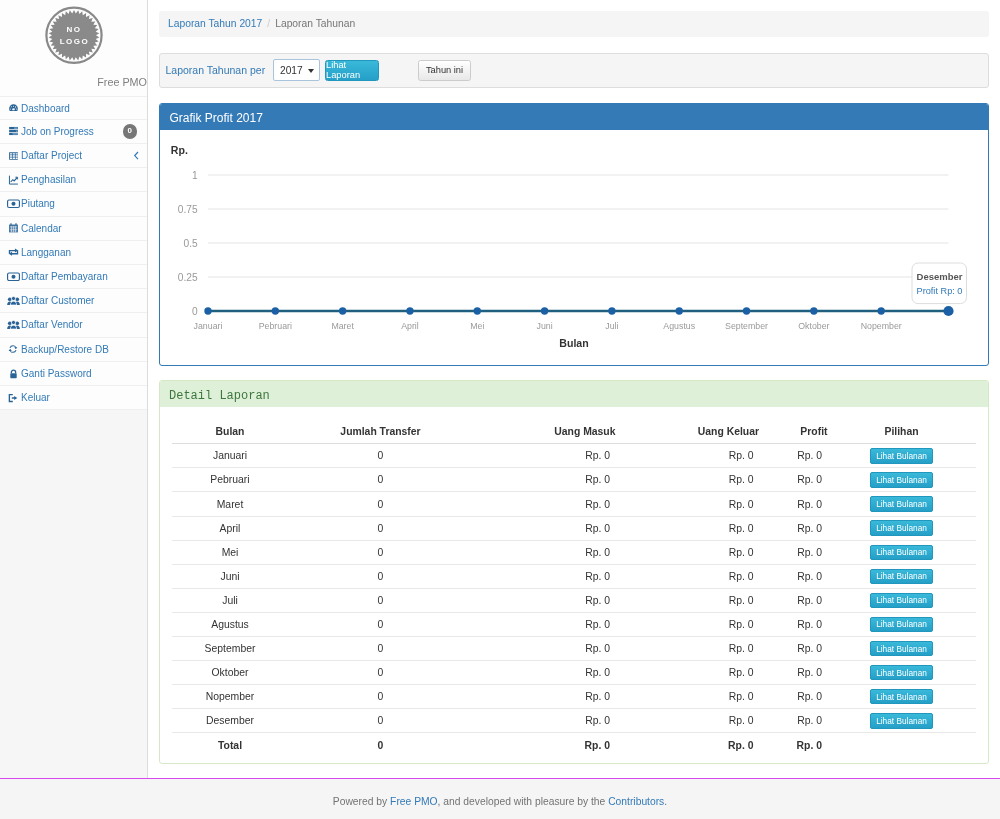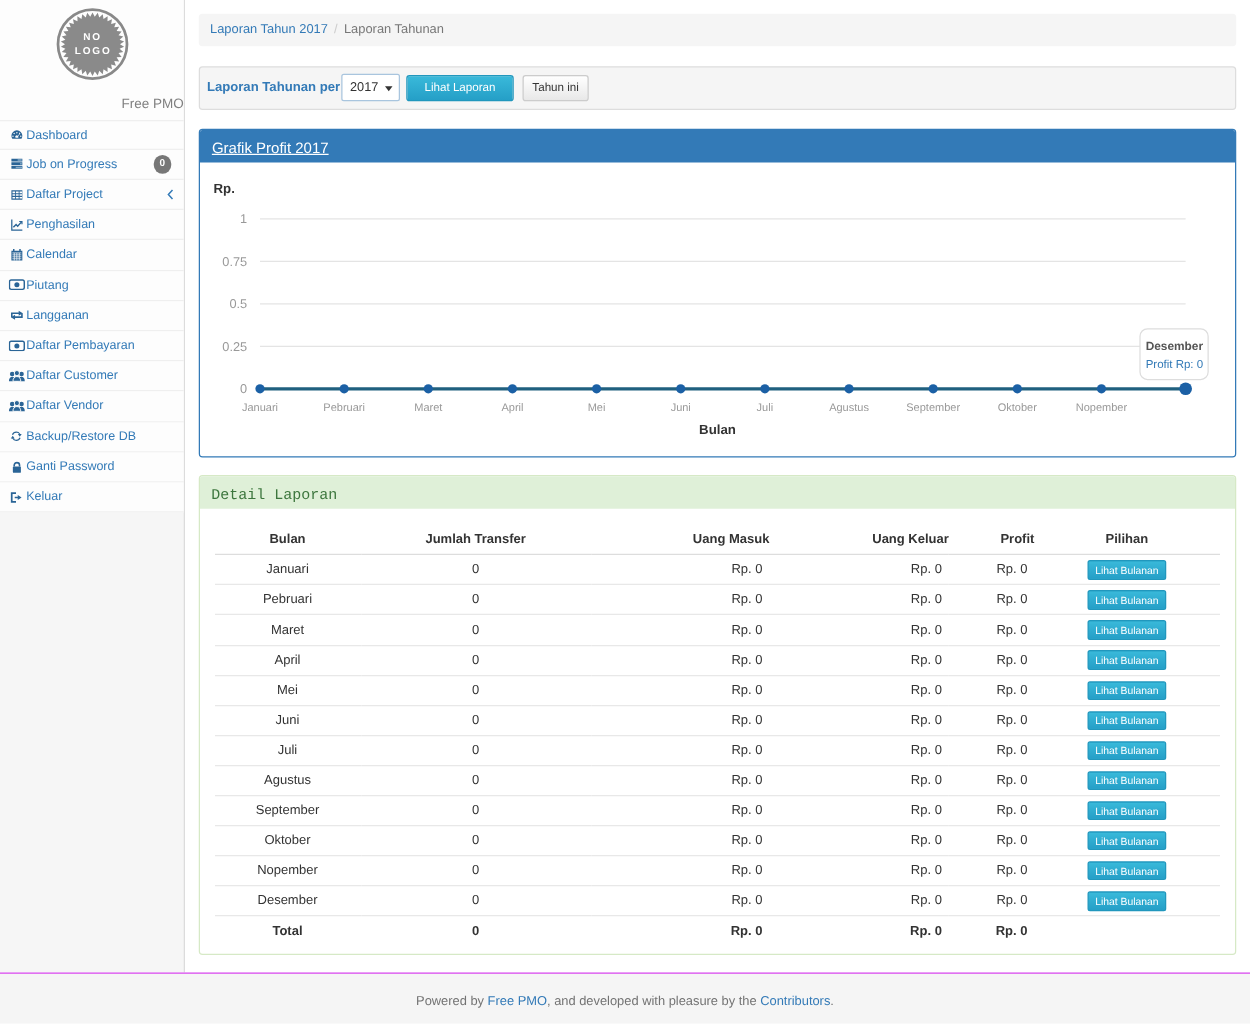--- a/index.html
+++ b/index.html
@@ -18,32 +18,32 @@
 .badge0 { position:absolute; right:10px; top:4.5px; width:14.5px; height:14.5px; background:#777; border-radius:8px; color:#fff; font-size:8px; font-weight:bold; text-align:center; line-height:14.5px; }
 .chev { position:absolute; right:8px; top:0; height:23.2px; }
 
 
 .content { position:absolute; left:158.5px; top:0; width:830px; }
 .breadcrumb { margin-top:10.5px; height:26.5px; background:#f5f5f5; border-radius:3px; font-size:10.3px; line-height:26.5px; padding-left:9.5px; color:#777; }
 .breadcrumb a { color:#337ab7; }
 .breadcrumb .sep { color:#ccc; padding:0 5px; }
 
 .form-panel { margin-top:16px; height:35px; background:#f5f5f5; border:1px solid #ddd; border-radius:3px; position:relative; }
-.form-panel label { position:absolute; left:6px; top:0; line-height:32px; color:#337ab7; font-size:10.5px; font-weight:bold; }
+.form-panel label { position:absolute; left:6px; top:0; line-height:32px; color:#337ab7; font-size:10.5px; font-weight:normal; }
 .sel { position:absolute; left:113px; top:5.3px; width:47.5px; height:22px; background:#fff; border:1px solid #a9c5de; border-radius:2px; font-size:10.2px; color:#333; display:flex; align-items:center; padding-left:6.5px; }
 .sel:after { content:""; position:absolute; right:5.5px; top:8.8px; width:0; height:0; border-left:3.2px solid transparent; border-right:3.2px solid transparent; border-top:4.2px solid #333; }
 .btn { position:absolute; top:5.5px; height:21px; border-radius:2.5px; font-size:9.3px; display:inline-flex; align-items:center; justify-content:center; }
 .btn-info { background:linear-gradient(to bottom,#39b9da,#259fc7); border:1px solid #2197bd; color:#fff; }
 .btn-default { background:linear-gradient(to bottom,#ffffff,#e8e8e8); border:1px solid #ccc; color:#333;margin-left:21px; }
-.bt1 { left:165.5px; width:86px; }
+.bt1 { left:165.5px; width:54px; }
 .bt2 { left:237.5px; width:53px; }
 
 .panel { border-radius:3px; background:#fff; }
 .chart-panel { margin-top:15px; border:1px solid #337ab7; height:263px; }
-.chart-hd { height:26.4px; background:#337ab7; color:#fff; font-size:12px; line-height:28.5px; padding-left:10px; border-radius:2px 2px 0 0;text-decoration:underline; }
+.chart-hd { height:26.4px; background:#337ab7; color:#fff; font-size:12px; line-height:28.5px; padding-left:10px; border-radius:2px 2px 0 0; }
 .chart-bd { position:relative; height:235px; }
 
 .detail-panel { margin-top:13.5px; border:1px solid #d6e9c6; height:384px; }
 .detail-hd { height:26.5px; background:#dff0d8; color:#3c763d; font-size:12px; line-height:31px; padding-left:9.5px; border-radius:2px 2px 0 0;font-family:Liberation Mono, monospace; }
 .detail-bd { padding:12.5px 12px 0 12px; }
 table { border-collapse:collapse; width:100%; font-size:10.4px; color:#333; }
 th { font-weight:bold; border-bottom:1.5px solid #ddd; height:24.3px; }
 td { border-bottom:1px solid #e8e8e8; height:24.1px; }
 td.tr { padding-right:5.5px; }
 tr.total td { border-bottom:none; font-weight:bold; }
@@ -107,36 +107,36 @@
               <path d="M1.5 1v13.5H15" stroke-width="1.6"></path>
               <path d="M3.5 11l3.5-3.5 2 2L14 4" stroke-width="1.8"></path>
               <path d="M11 3.5H14.5V7" stroke-width="1.5"></path>
             </g>
           </svg>
         </span>
         <a>Penghasilan</a>
       </li>
       <li>
         <span class="ic">
+          <svg width="13" height="9.5" viewBox="0 0 18 13">
+            <rect x=".8" y="1.3" width="16.4" height="10.4" rx="2" fill="none" stroke="#2a6496" stroke-width="1.6"></rect>
+            <circle cx="9" cy="6.5" r="2.8" fill="#2a6496"></circle>
+          </svg>
+        </span>
+        <a>Piutang</a>
+      </li>
+      <li>
+        <span class="ic">
           <svg width="11" height="10" viewBox="0 0 16 16">
             <path fill="#2a6496" d="M1 2.5h14V15H1z"></path>
             <path d="M2.2 5.3h11.6M2.2 7.8h11.6M2.2 10.3h11.6M2.2 12.8h11.6M4.7 5.3V15M7.9 5.3V15M11.1 5.3V15" stroke="#fdfdfd" stroke-width=".9" fill="none"></path>
             <path d="M4 .3V3M12 .3V3" stroke="#2a6496" stroke-width="1.9"></path>
           </svg>
         </span>
         <a>Calendar</a>
-      </li>
-      <li>
-        <span class="ic">
-          <svg width="13" height="9.5" viewBox="0 0 18 13">
-            <rect x=".8" y="1.3" width="16.4" height="10.4" rx="2" fill="none" stroke="#2a6496" stroke-width="1.6"></rect>
-            <circle cx="9" cy="6.5" r="2.8" fill="#2a6496"></circle>
-          </svg>
-        </span>
-        <a>Piutang</a>
       </li>
       <li>
         <span class="ic">
           <svg width="13" height="10" viewBox="0 0 18 13">
             <g>
               <path d="M3.4 9V4.6h8.2" fill="none" stroke="#2a6496" stroke-width="1.8"></path>
               <polygon points="11,1.7 15.6,4.5 11,7.3" fill="#2a6496"></polygon>
               <path d="M14.6 4.5v4.4H6.4" fill="none" stroke="#2a6496" stroke-width="1.8"></path>
               <polygon points="7,6.2 2.4,9 7,11.8" fill="#2a6496"></polygon>
             </g>

